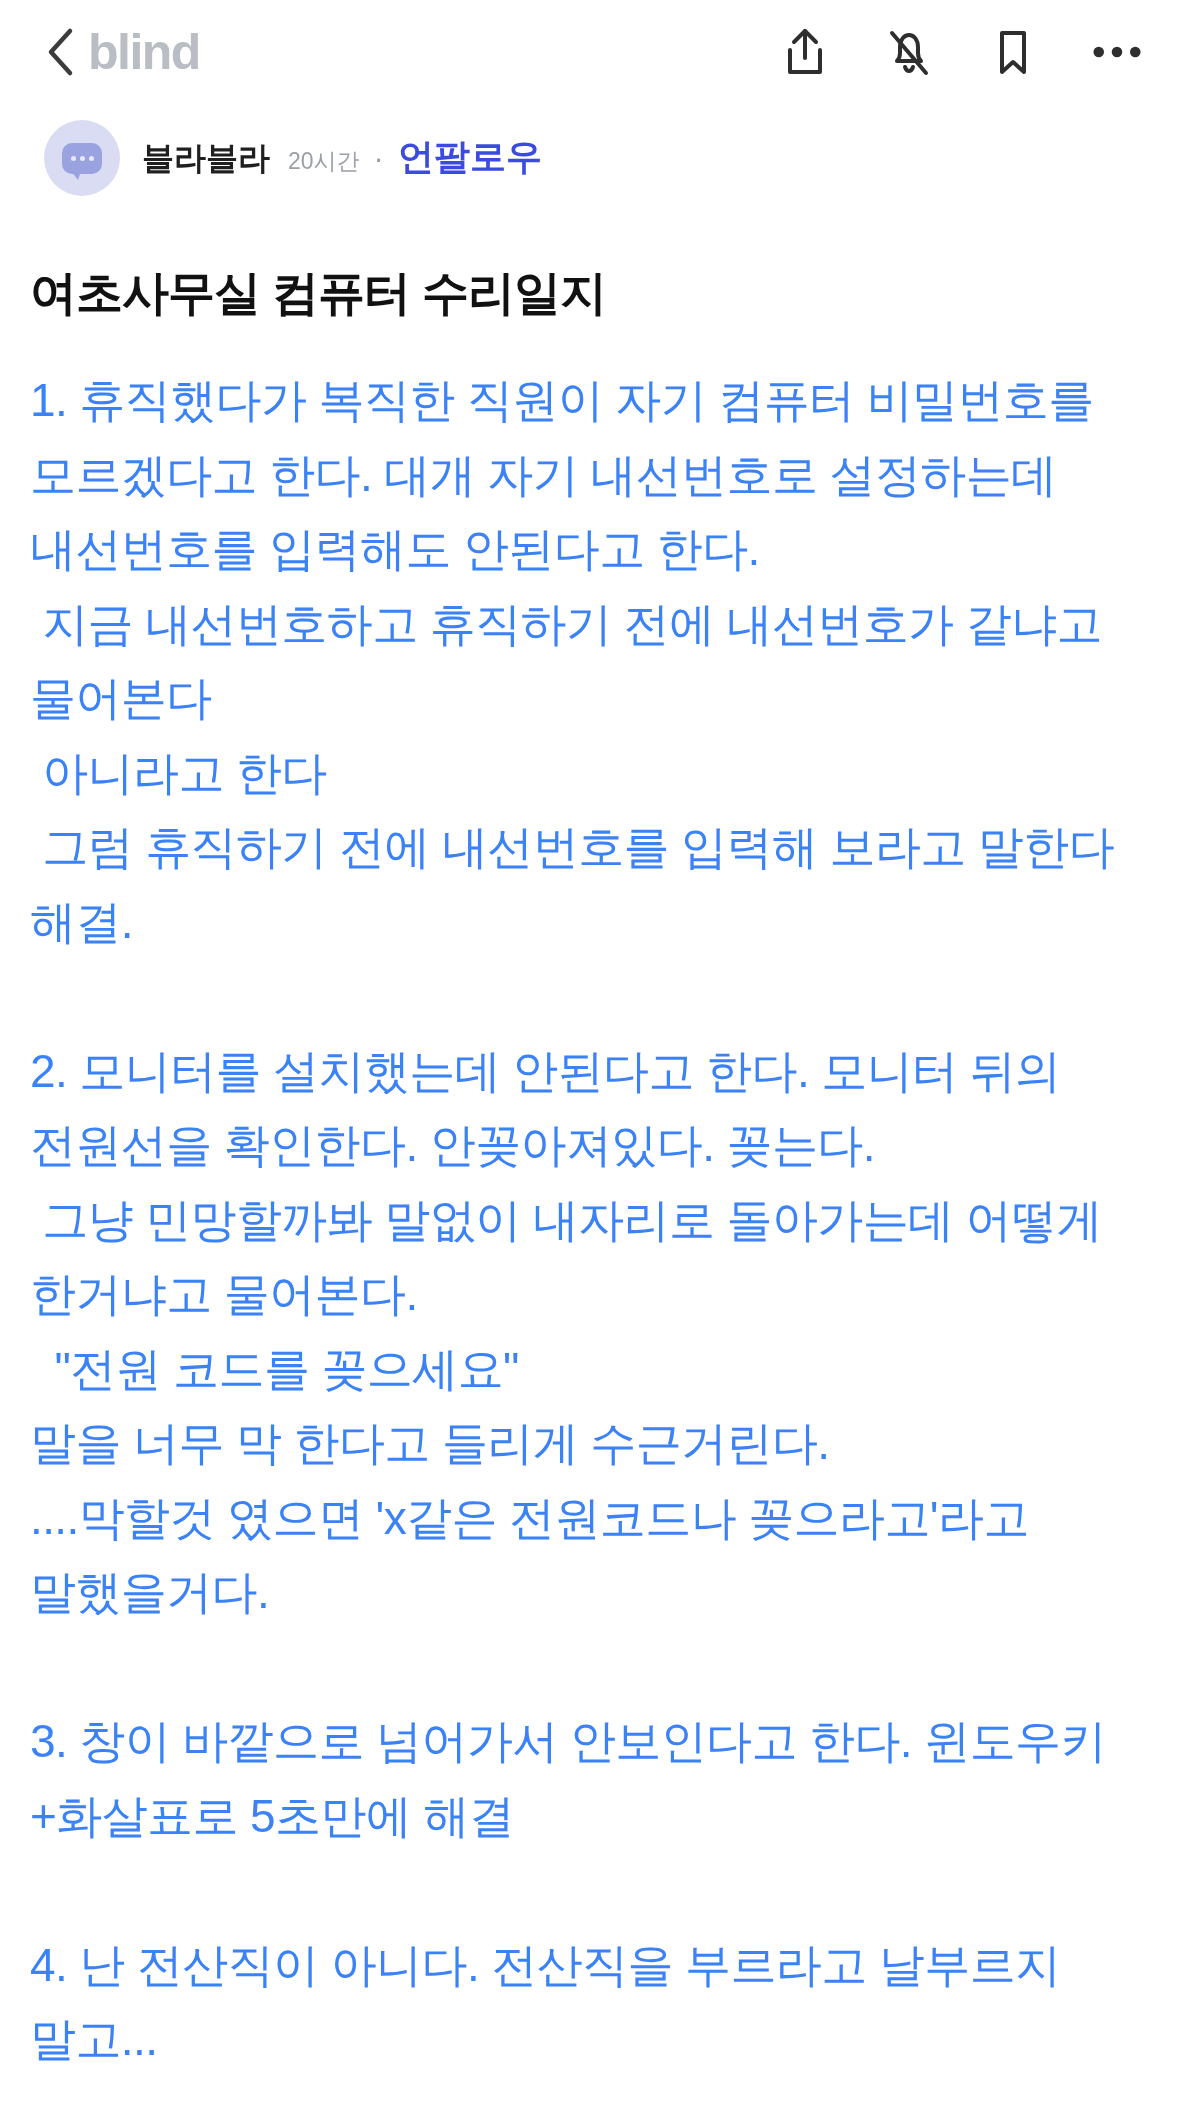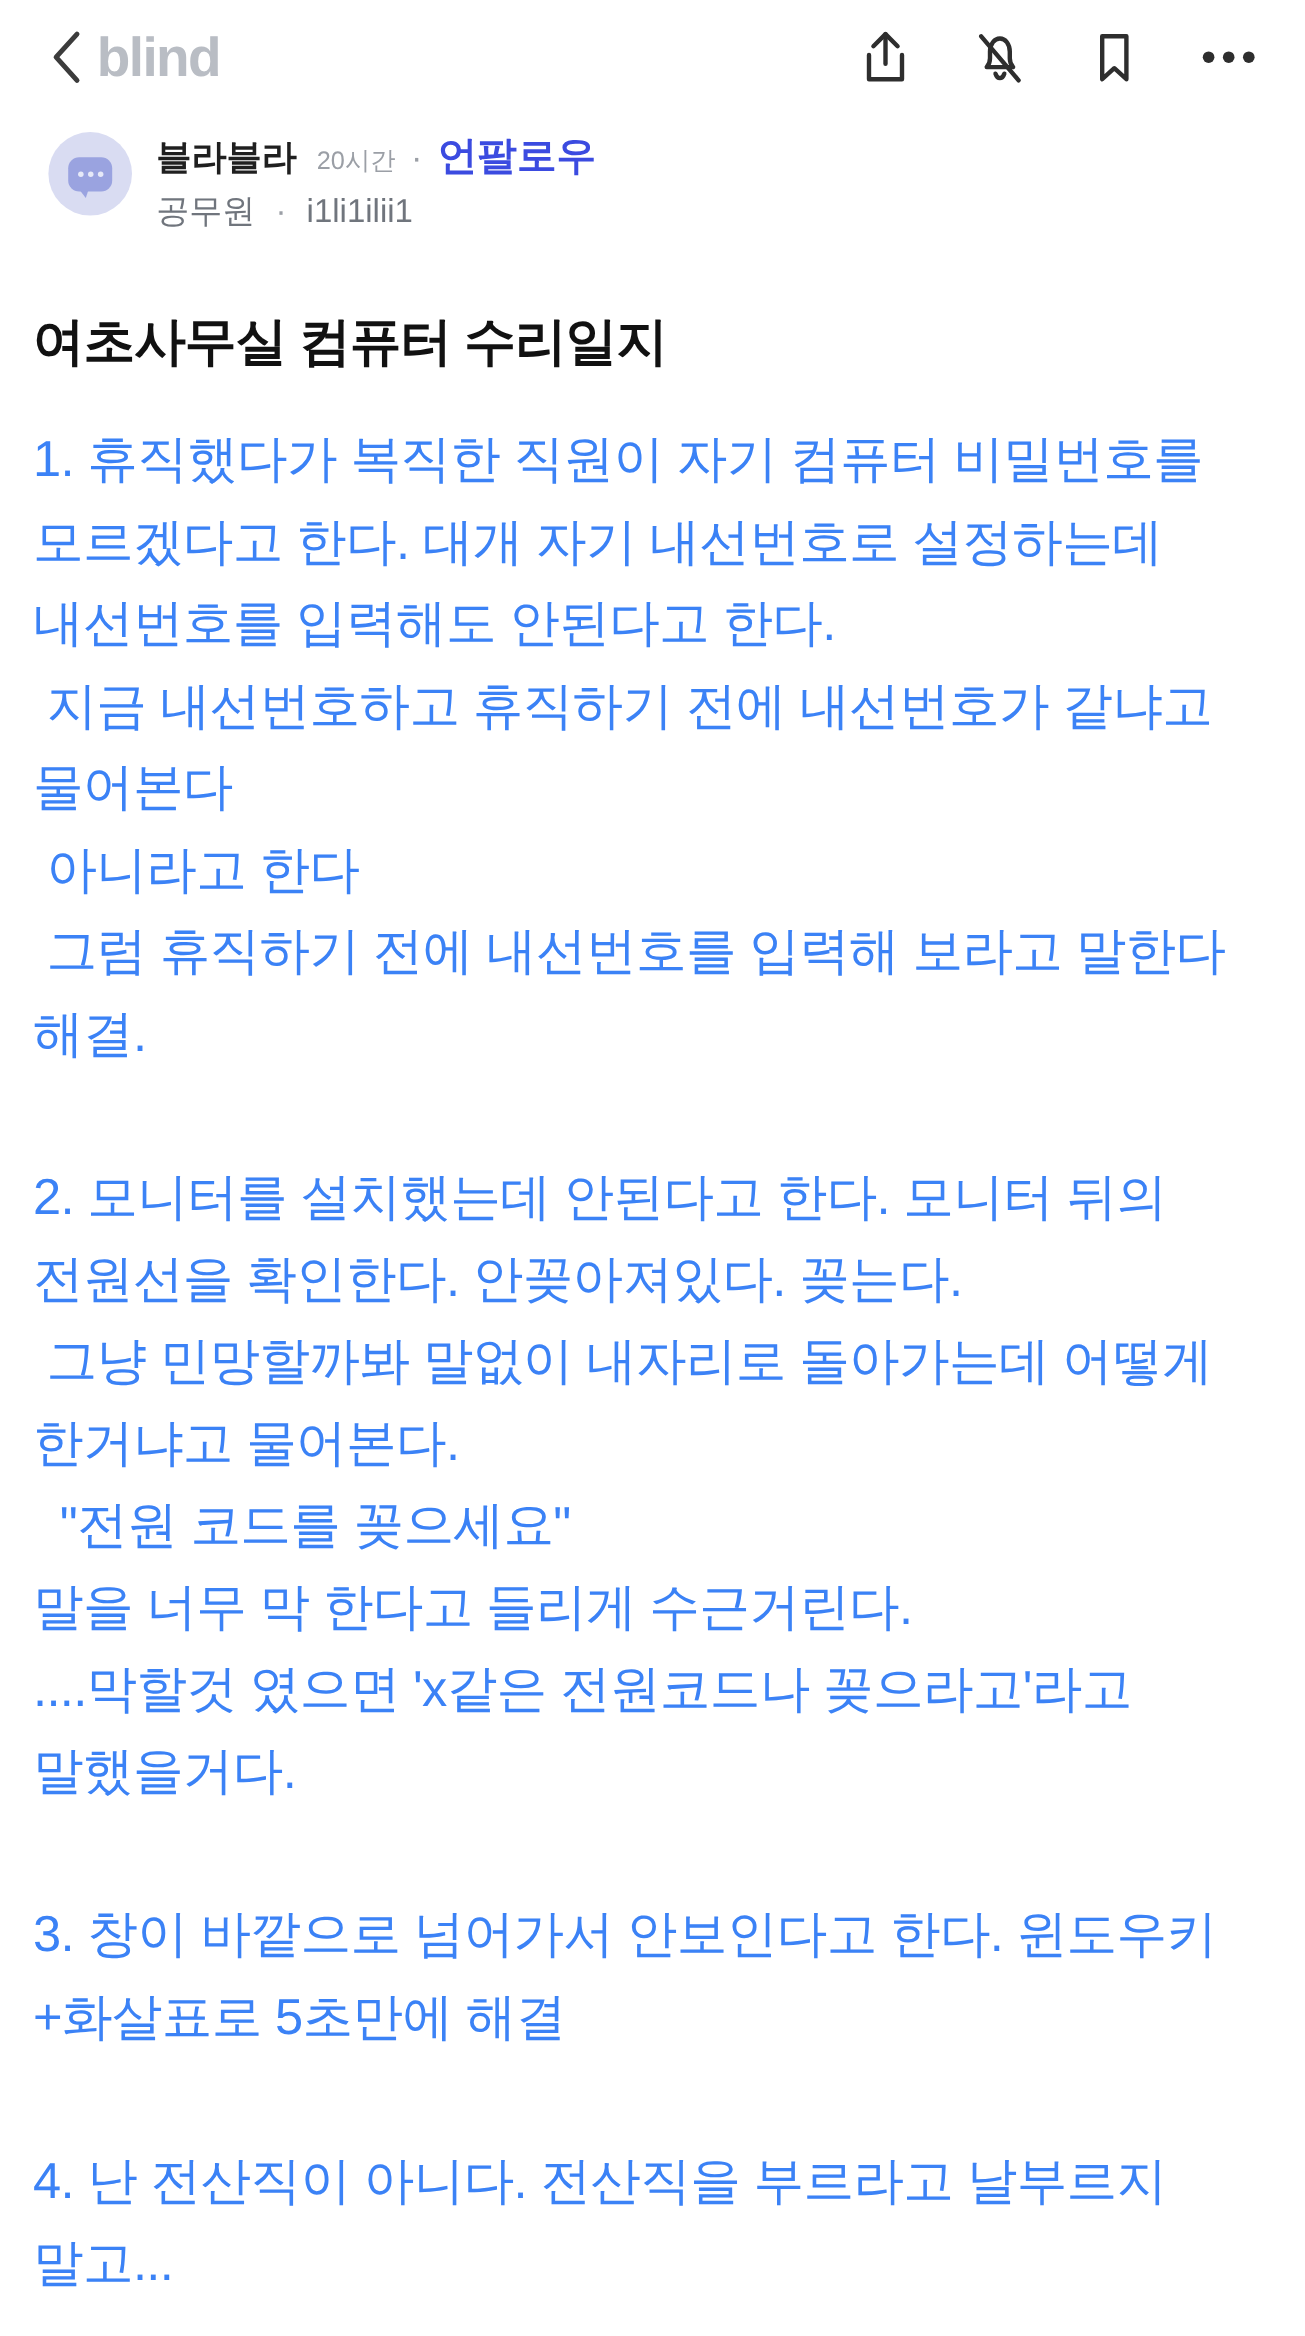--- a/index.html
+++ b/index.html
@@ -52,21 +52,21 @@
     display: flex;
     align-items: center;
     justify-content: center;
     cursor: pointer;
   }
   .tb-icon svg { display: block; }
 
   
   .author {
     display: flex;
-    align-items: flex-start;
+    align-items: center;
     padding: 12px 44px 0 44px;
   }
   .avatar {
     width: 76px;
     height: 76px;
     border-radius: 50%;
     background: #d9dcf2;
     display: flex;
     align-items: center;
     justify-content: center;
@@ -225,25 +225,20 @@
     </div>
   </div>
 
   <div class="author-text">
     <div class="author-line1">
       <span class="nickname">블라블라</span>
       <span class="time">20시간</span>
       <span class="dot-sep">·</span>
       <span class="unfollow">언팔로우</span>
     </div>
-    <div class="author-line2">
-      <span class="company">공무원</span>
-      <span class="sep">·</span>
-      <span class="userid">i1li1ilii1</span>
-    </div>
   </div>
 </div>
 
 <div class="post">
   <h1 class="post-title">여초사무실 컴퓨터 수리일지</h1>
   <div class="post-body">1. 휴직했다가 복직한 직원이 자기 컴퓨터 비밀번호를 모르겠다고 한다. 대개 자기 내선번호로 설정하는데 내선번호를 입력해도 안된다고 한다.
  지금 내선번호하고 휴직하기 전에 내선번호가 같냐고 물어본다
  아니라고 한다
  그럼 휴직하기 전에 내선번호를 입력해 보라고 말한다
 해결.

